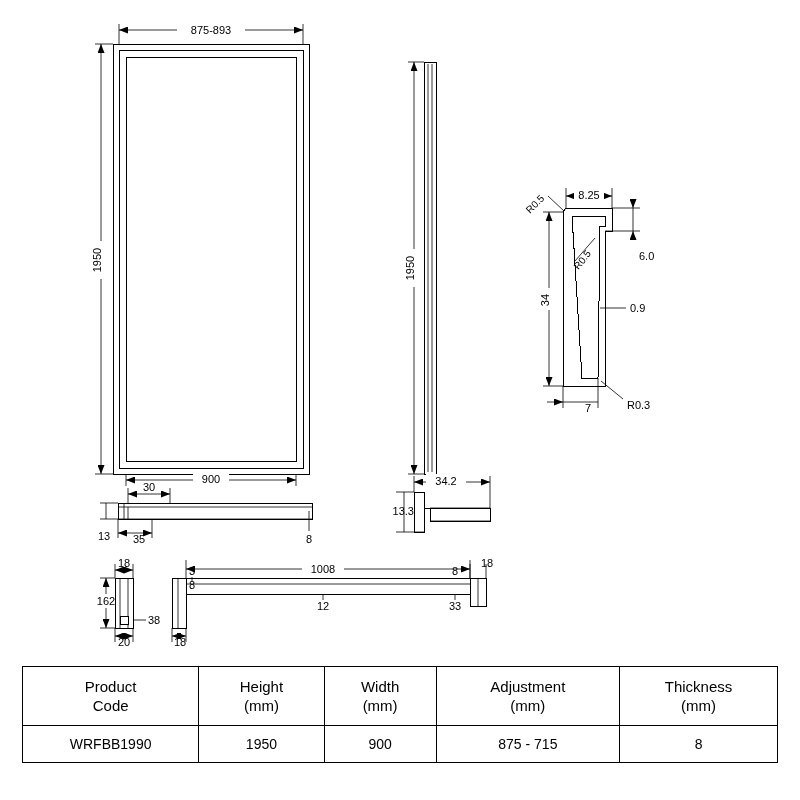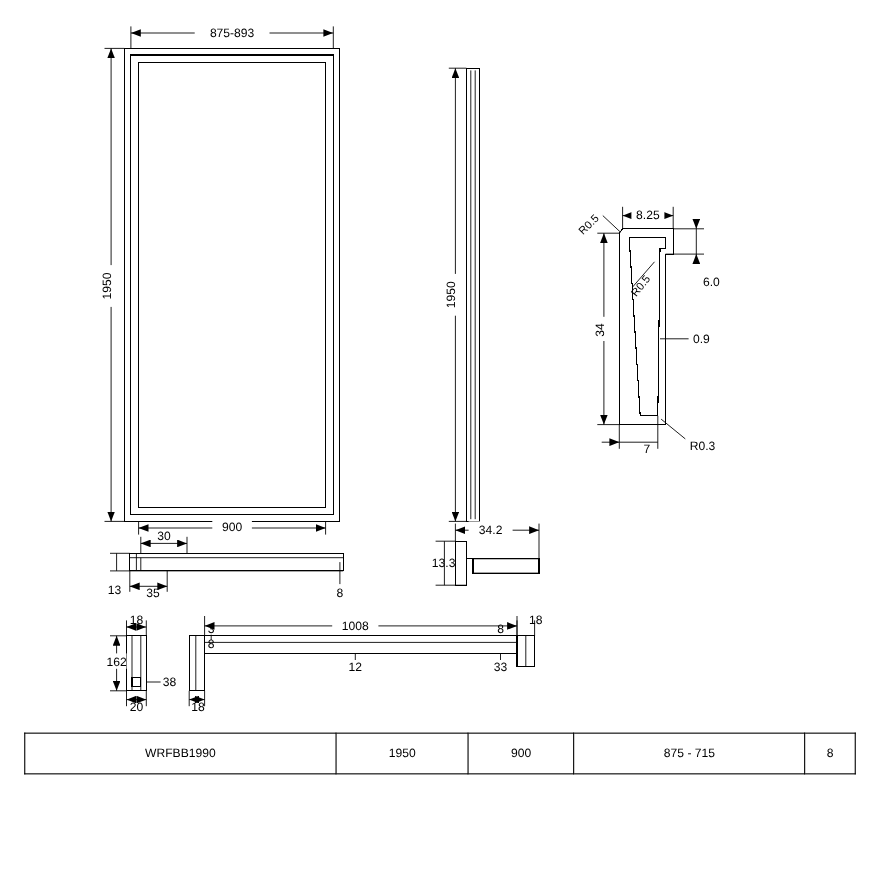--- a/index.html
+++ b/index.html
@@ -64,21 +64,21 @@
     font-size: 15px;
     padding: 3px 2px;
     line-height: 1.3;
   }
   #spec-table tr.head td {
     font-size: 15px;
     height: 52px;
   }
   #spec-table tr.body td {
     height: 30px;
-    font-size: 11px;
+    font-size: 14px;
   }
   .c0 { width: 168px; }
   .c1 { width: 118px; }
   .c2 { width: 105px; }
   .c3 { width: 175px; }
   .c4 { width: 150px; }
 </style>
 </head>
 <body>
 
@@ -291,20 +291,42 @@
       <line class="ln-thin" x1="172" y1="612" x2="172" y2="626"></line>
       <line class="ln-thin" x1="186" y1="612" x2="186" y2="626"></line>
       <line class="ln-thin" x1="172" y1="620" x2="186" y2="620" marker-start="url(#arS)" marker-end="url(#ar)"></line>
       <text class="dim" x="180" y="630" text-anchor="middle">18</text>
     </g>
 
   </svg>
 
   <table id="spec-table">
     <tbody>
+      <tr class="head">
+        <td class="c0">
+          <div>Product</div>
+          <div>Code</div>
+        </td>
+        <td class="c1">
+          <div>Height</div>
+          <div>(mm)</div>
+        </td>
+        <td class="c2">
+          <div>Width</div>
+          <div>(mm)</div>
+        </td>
+        <td class="c3">
+          <div>Adjustment</div>
+          <div>(mm)</div>
+        </td>
+        <td class="c4">
+          <div>Thickness</div>
+          <div>(mm)</div>
+        </td>
+      </tr>
       <tr class="body">
         <td>WRFBB1990</td>
         <td>1950</td>
         <td>900</td>
         <td>875 - 715</td>
         <td>8</td>
       </tr>
     </tbody>
   </table>
 

